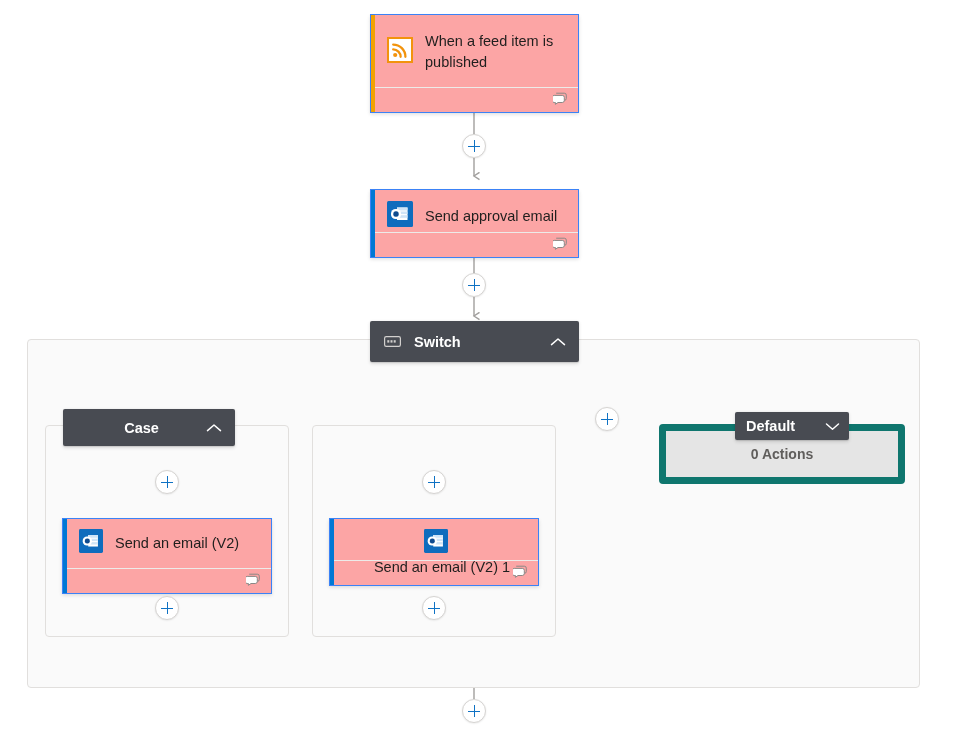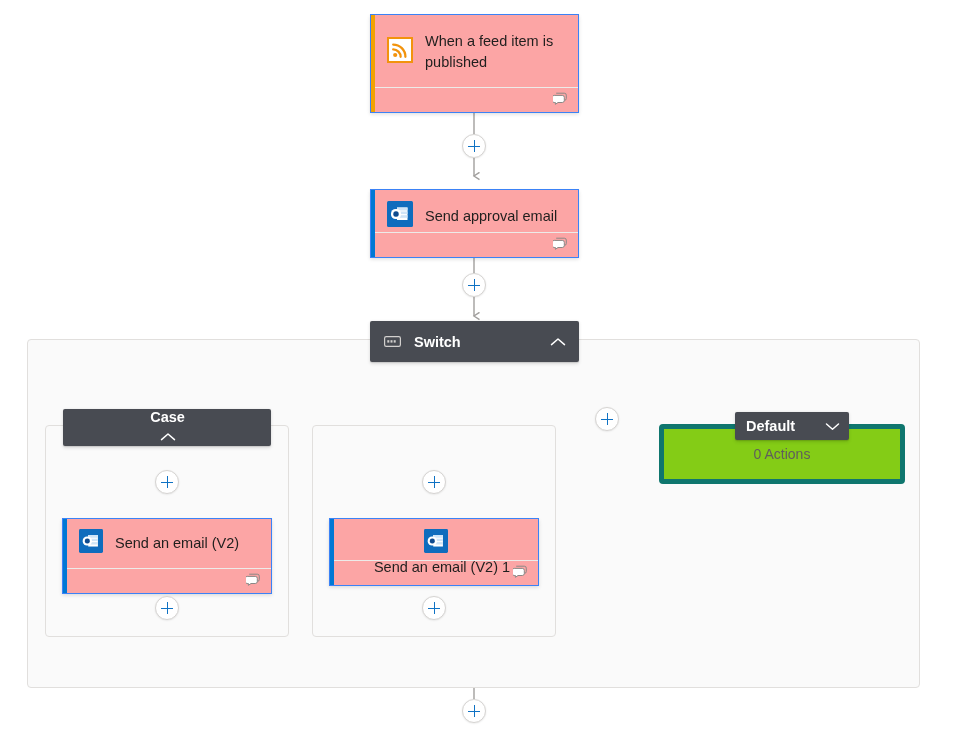--- a/index.html
+++ b/index.html
@@ -100,27 +100,28 @@
   
   .scope {
     position: absolute;
     border: 1px solid #e1dfdd;
     border-radius: 4px;
     background: #fafafa;
     box-sizing: border-box;
   }
   .scope-empty {
     position: absolute;
-    border: 5px solid #0f766e;
+    border: 7px solid #0f766e;
     border-radius: 4px;
-    background: #84cc16;
+    background: #e5e5e5;
     box-sizing: border-box;
     display: flex;
     align-items: center;
     justify-content: center;
+    font-weight: bold;
   }
   .empty-text {
     font-size: 14px;
     color: #605e5c;
   }
 
   
   .plus {
     position: absolute;
     width: 24px;
@@ -245,21 +246,21 @@
       </svg>
     </span>
     <span class="dk-label">Switch</span>
     <span class="chev" style="margin-left:auto;">
       <svg width="16" height="10" viewBox="0 0 16 10" xmlns="http://www.w3.org/2000/svg">
         <path d="M1.5,7.6 L8,2 L14.5,7.6" fill="none" stroke="#ffffff" stroke-width="1.5" stroke-linecap="round" stroke-linejoin="round"></path>
       </svg>
     </span>
   </div>
 
-  <div class="darkbar" style="left:63px; top:409px; width:208px; height:37px; padding:0 13px 0 14px;flex-direction:column;">
+  <div class="darkbar" style="left:63px; top:409px; width:172px; height:37px; padding:0 13px 0 14px;">
     <span class="dk-label" style="flex:1; text-align:center;">Case</span>
     <span class="chev">
       <svg width="16" height="10" viewBox="0 0 16 10" xmlns="http://www.w3.org/2000/svg">
         <path d="M1.5,7.6 L8,2 L14.5,7.6" fill="none" stroke="#ffffff" stroke-width="1.5" stroke-linecap="round" stroke-linejoin="round"></path>
       </svg>
     </span>
   </div>
 
 
   <div class="darkbar" style="left:735px; top:412px; width:114px; height:28px; padding:0 9px 0 11px;">

